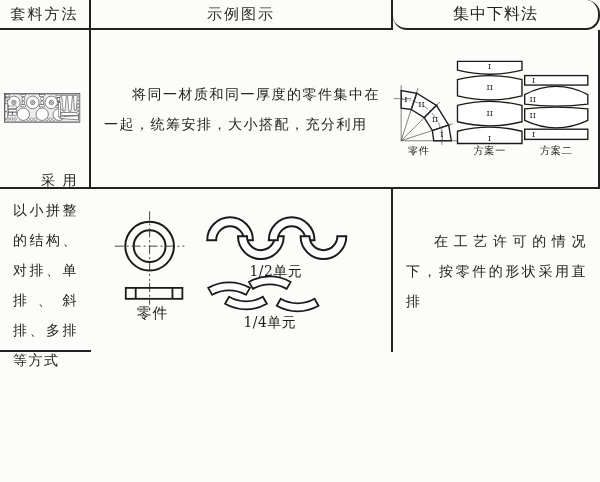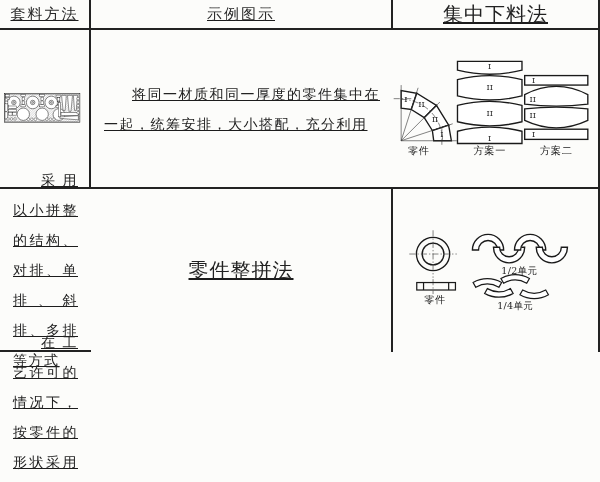--- a/index.html
+++ b/index.html
@@ -11,33 +11,33 @@
     position:relative;
     width:600px;height:482px;
     background:#fcfcfa;
     color:#1c1c1c;
     overflow:hidden;
   }
   .tbl{
     display:grid;
     grid-template-columns:91px 302px 207px;
     grid-template-rows:30px 159px 163px 130px;
-    width:552px;height:482px;text-decoration:underline;
+    width:552px;height:482px;
   }
   .cell{box-sizing:border-box;position:relative;}
   .vline{border-right:2px solid #222;}
   .hline{border-bottom:2px solid #222;justify-content:center;}
   .hdr{
     display:flex;align-items:center;justify-content:center;
     font-size:15px;letter-spacing:2px;color:#2a2a2a;
   }
   .method{
     display:flex;align-items:center;justify-content:center;
-    font-size:20px;letter-spacing:1px;color:#222;
-    padding:0 5px;text-align:center;
+    font-size:16px;letter-spacing:1px;color:#222;
+    padding:0 5px;text-align:center;border-radius:14px;
   }
   .desc{
     display:flex;align-items:center;
     font-size:14px;line-height:30px;letter-spacing:1.5px;
     color:#222;padding:0 13px;
   }
   .desc p{margin:0;text-indent:2em;text-align:justify;}
   .fig{display:flex;align-items:center;justify-content:center;}
   svg{display:block;}
   svg text{font-family:"DejaVu Serif","Liberation Serif",serif;fill:#1c1c1c;}
@@ -201,23 +201,20 @@
           <text class="mark" x="206" y="95" text-anchor="middle">II</text>
           <text class="mark" x="207" y="123" text-anchor="middle">I</text>
           <text class="cap" x="240.5" y="147" text-anchor="middle">方案二</text>
         </g>
       </svg>
     </div>
     <div class="cell hline desc">
       <p>采用以小拼整的结构、对排、单排、斜排、多排等方式</p>
     </div>
 
-    <div class="cell vline method">
-      <span>零件整拼法</span>
-    </div>
     <div class="cell vline fig">
       <svg width="302" height="130" viewBox="0 0 302 130">
 
         <g>
           <g fill="none" stroke="#1a1a1a" stroke-width="2">
             <circle cx="59" cy="40" r="24.5"></circle>
             <circle cx="59" cy="40" r="16"></circle>
           </g>
           <g stroke="#333" stroke-width="0.9" stroke-dasharray="9 3 2 3">
             <line x1="24" y1="40" x2="94" y2="40"></line>

